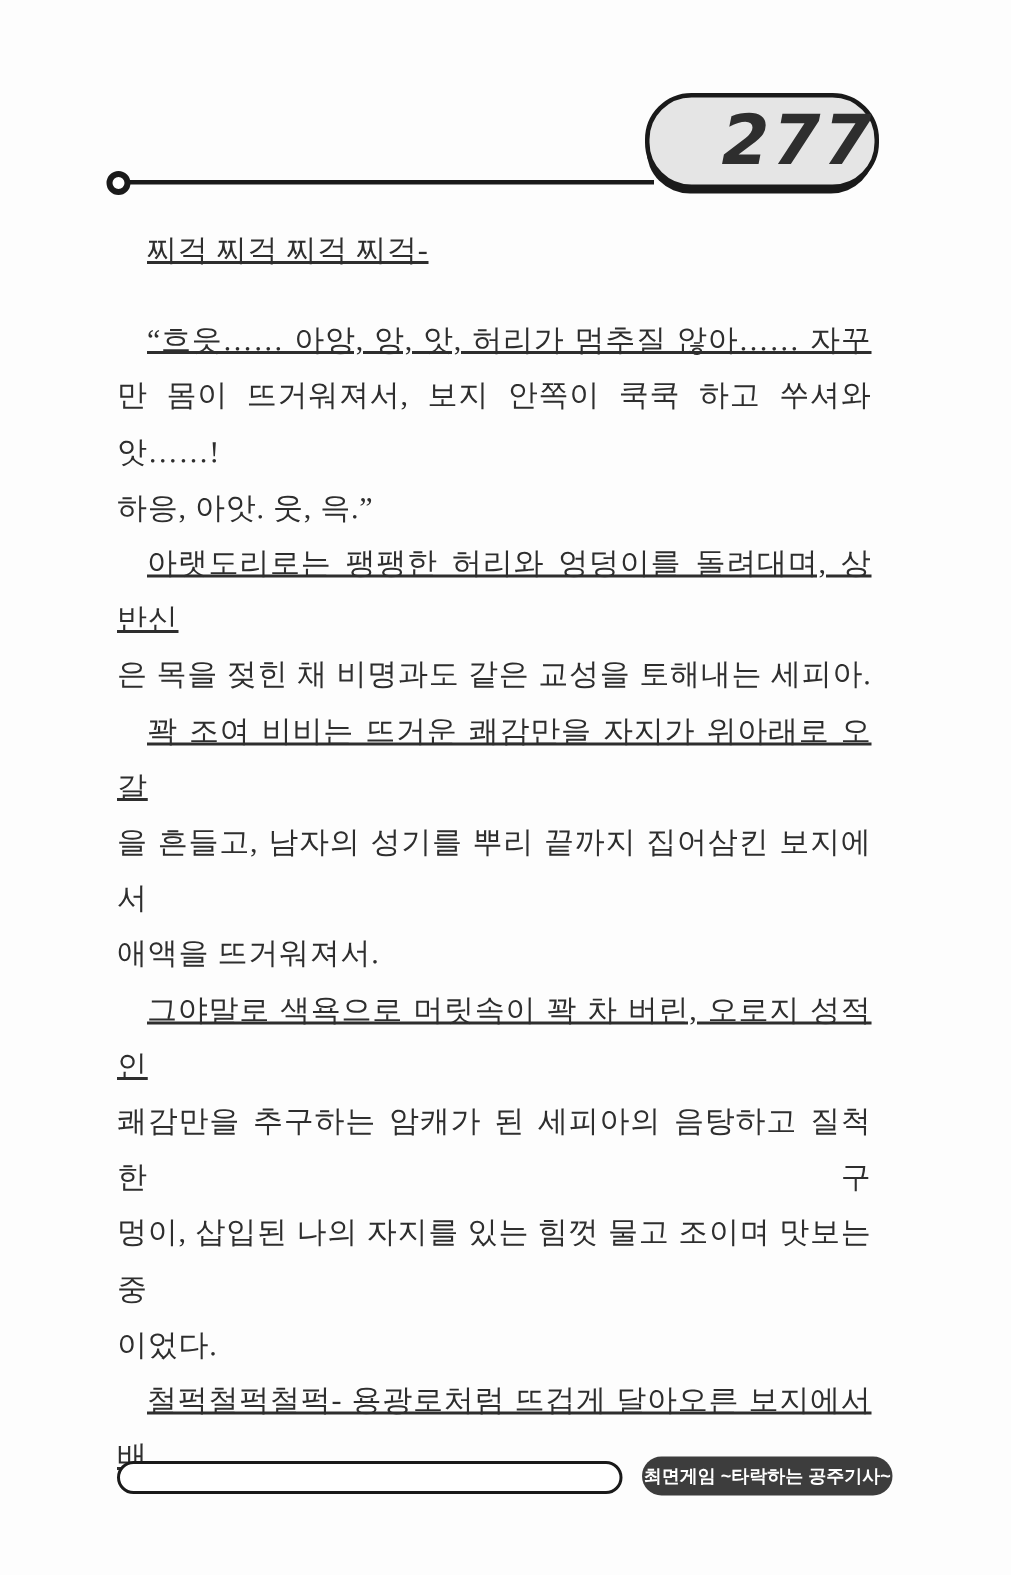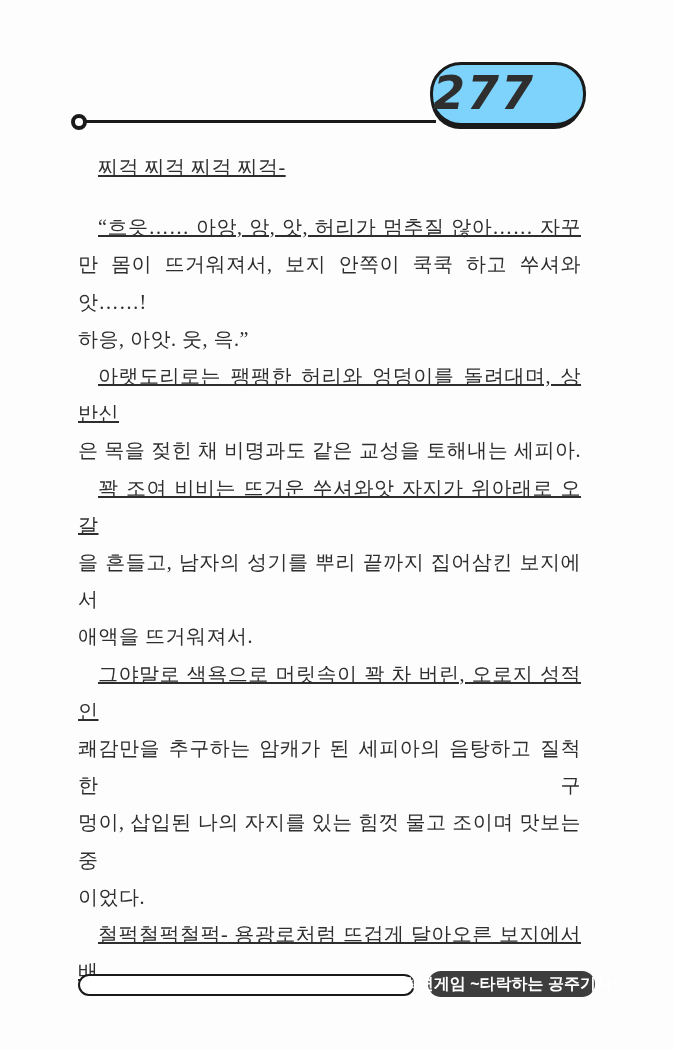--- a/index.html
+++ b/index.html
@@ -9,25 +9,25 @@
     font-family:"Liberation Serif","DejaVu Serif",serif;
     color:var(--ink,#2e2e2e);
     position:relative;
     overflow:hidden;
   }
   .page{position:absolute;inset:0;}
 
   
   .page-number-badge{
     position:absolute;left:430px;top:62px;width:150px;height:58px;
-    background:#7dd3fc;
+    background:#e5e5e5;
     border:3.5px solid var(--line,#1a1a1a);
     border-radius:31px;
     box-shadow:-1px 5px 0 -2px var(--line,#1a1a1a);
-    display:flex;align-items:center;justify-content:flex-start;
+    display:flex;align-items:center;justify-content:flex-end;
     z-index:2;
   }
   .page-number{
     font-family:"DejaVu Sans","Liberation Sans",sans-serif;
     font-weight:800;font-style:italic;
     font-size:46px;line-height:1;
     letter-spacing:2px;
     transform:translateY(-1px);
   }
   .header-rule{
@@ -63,21 +63,21 @@
     border-radius:12px;
   }
   .footer-series-badge{
     position:absolute;left:428px;top:971px;width:167px;height:26px;
     background:var(--badge-bg,#3d3d3d);
     border-radius:13px;
     display:flex;align-items:center;justify-content:center;
   }
   .footer-series-title{
     font-family:"Liberation Sans","DejaVu Sans",sans-serif;
-    font-weight:bold;font-size:16px;line-height:1;
+    font-weight:bold;font-size:12px;line-height:1;
     color:var(--badge-text,#ffffff);
     white-space:nowrap;
   }
 </style>
 </head>
 <body style="--bg: #fdfdfd; --ink: #2e2e2e; --line: #1a1a1a; --badge-bg: #3d3d3d; --badge-text: #ffffff;">
 
 <div class="page">
 
   <div class="header-rule"></div>
@@ -87,21 +87,21 @@
   </div>
 
   <div class="body-text" id="body-text">
       <div class="line indent">찌걱 찌걱 찌걱 찌걱-</div>
       <div class="gap"></div>
       <div class="line indent fill">“흐읏…… 아앙, 앙, 앗, 허리가 멈추질 않아…… 자꾸</div>
       <div class="line fill">만 몸이 뜨거워져서, 보지 안쪽이 쿡쿡 하고 쑤셔와앗……!</div>
       <div class="line">하응, 아앗. 웃, 윽.”</div>
       <div class="line indent fill">아랫도리로는 팽팽한 허리와 엉덩이를 돌려대며, 상반신</div>
       <div class="line fill">은 목을 젖힌 채 비명과도 같은 교성을 토해내는 세피아.</div>
-      <div class="line indent fill">꽉 조여 비비는 뜨거운 쑤셔와앗 자지가 위아래로 오갈</div>
+      <div class="line indent fill">꽉 조여 비비는 뜨거운 쾌감만을 자지가 위아래로 오갈</div>
       <div class="line fill">을 흔들고, 남자의 성기를 뿌리 끝까지 집어삼킨 보지에서</div>
       <div class="line">애액을 뜨거워져서.</div>
       <div class="line indent fill">그야말로 색욕으로 머릿속이 꽉 차 버린, 오로지 성적인</div>
       <div class="line fill">쾌감만을 추구하는 암캐가 된 세피아의 음탕하고 질척한 구</div>
       <div class="line fill">멍이, 삽입된 나의 자지를 있는 힘껏 물고 조이며 맛보는 중</div>
       <div class="line">이었다.</div>
       <div class="line indent fill">철퍽철퍽철퍽- 용광로처럼 뜨겁게 달아오른 보지에서 배</div>
     </div>
 
   <div class="footer-pill"></div>

